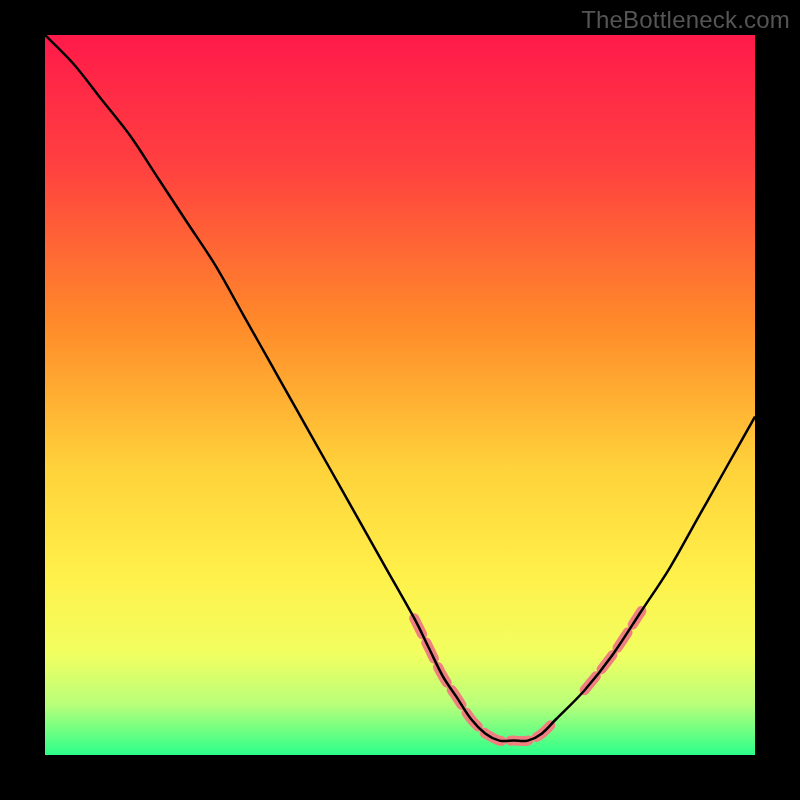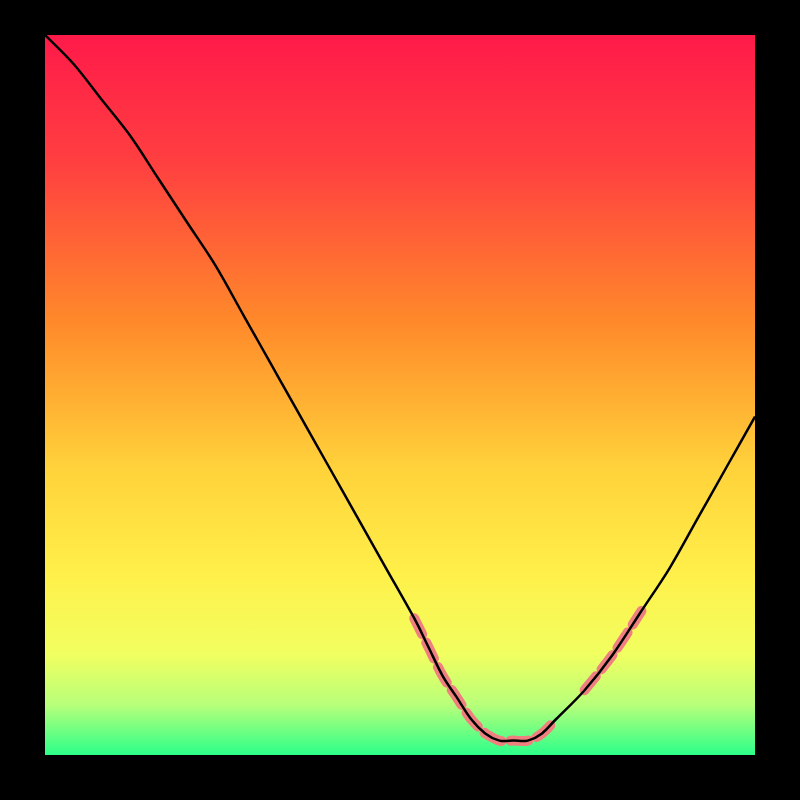--- a/index.html
+++ b/index.html
@@ -27,20 +27,21 @@
     top: 35px;
     width: 710px;
     height: 720px;
     display: block;
   }
 </style>
 </head>
 <body>
 
 <div class="stage">
+  <div class="watermark">TheBottleneck.com</div>
 
   <svg class="plot" viewBox="0 0 710 720" preserveAspectRatio="none">
     <defs>
       <linearGradient id="bg-grad" x1="0" y1="0" x2="0" y2="1">
           <stop offset="0%" stop-color="#ff1a4a"></stop>
           <stop offset="18%" stop-color="#ff4040"></stop>
           <stop offset="40%" stop-color="#ff8a2a"></stop>
           <stop offset="60%" stop-color="#ffd23a"></stop>
           <stop offset="75%" stop-color="#fff04a"></stop>
           <stop offset="86%" stop-color="#f1ff60"></stop>

